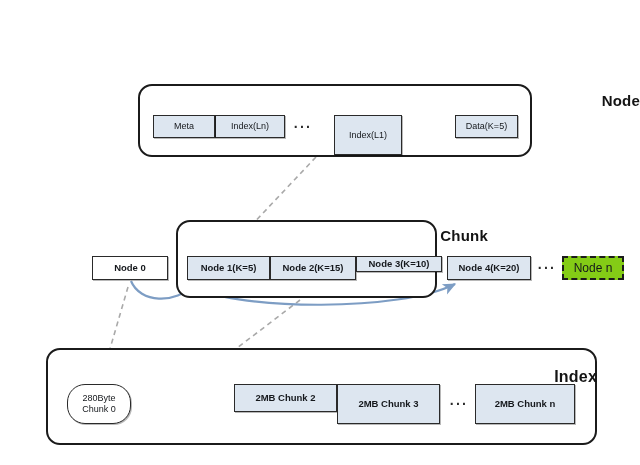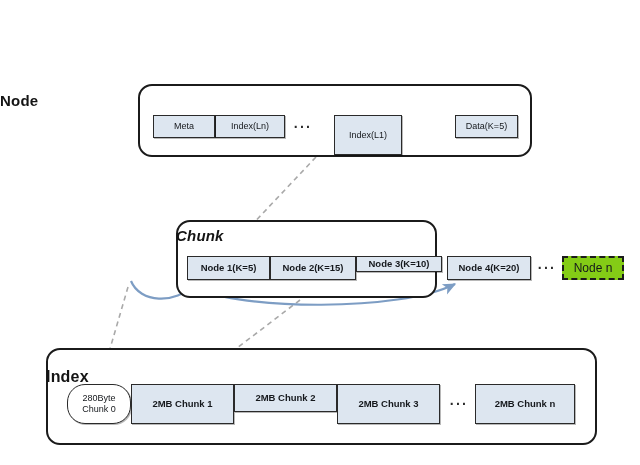--- a/index.html
+++ b/index.html
@@ -47,21 +47,21 @@
     position: absolute;
     box-sizing: border-box;
     background: #ffffff;
     border: 2.5px solid #1b1b1b;
     border-radius: 14px;
   }
   .group-title {
     position: absolute;
     left: 0;
     width: 100%;
-    text-align: left;
+    text-align: right;
     font-size: 15px;
     font-weight: bold;
     color: #141414;
     letter-spacing: 0.2px;
   }
 
   
   .cell {
     position: absolute;
     box-sizing: border-box;
@@ -138,22 +138,23 @@
 
   <div class="ellipsis" style="left:285px; top:115px; width:36px; height:23px;">···</div>
 
   <div class="cell node-seg" style="left:334px; top:115px; width:68px; height:40px;">Index(L1)</div>
 
 
   <div class="cell node-seg" style="left:455px; top:115px; width:63px; height:23px;">Data(K=5)</div>
 
   <div class="group-box" style="left:176px; top:220px; width:261px; height:78px;">
   </div>
-  <div class="group-title" style="left:176px; width:312px; top:227px;font-style:italic;">Chunk</div>
+  <div class="group-title" style="left:176px; width:312px; top:227px;">Chunk</div>
 
+  <div class="cell plain" style="left:92px; top:256px; width:76px; height:24px;">Node 0</div>
 
   <div class="cell" style="left:187px; top:256px; width:83px; height:24px;">Node 1(K=5)</div>
 
   <div class="cell" style="left:270px; top:256px; width:86px; height:24px;">Node 2(K=15)</div>
 
   <div class="cell" style="left:356px; top:256px; width:86px; height:16px;">Node 3(K=10)</div>
 
   <div class="cell" style="left:447px; top:256px; width:84px; height:24px;">Node 4(K=20)</div>
 
   <div class="ellipsis" style="left:534px; top:256px; width:26px; height:24px;">···</div>
@@ -162,21 +163,20 @@
 
   <div class="group-box" style="left:46px; top:348px; width:551px; height:97px;">
   </div>
   <div class="group-title" style="left:46px; width:551px; top:368px; font-size:16px;">Index</div>
 
   <div class="cell plain two-line" style="left:67px; top:384px; width:64px; height:40px;">
     <span>280Byte</span>
     <span>Chunk 0</span>
   </div>
 
-  <div class="cell" style="left:131px; top:384px; width:103px; height:40px;">2MB Chunk 1</div>
 
   <div class="cell" style="left:234px; top:384px; width:103px; height:28px;">2MB Chunk 2</div>
 
   <div class="cell" style="left:337px; top:384px; width:103px; height:40px;">2MB Chunk 3</div>
 
   <div class="ellipsis" style="left:443px; top:384px; width:32px; height:40px;">···</div>
 
   <div class="cell" style="left:475px; top:384px; width:100px; height:40px;">2MB Chunk n</div>
 
 </div>

